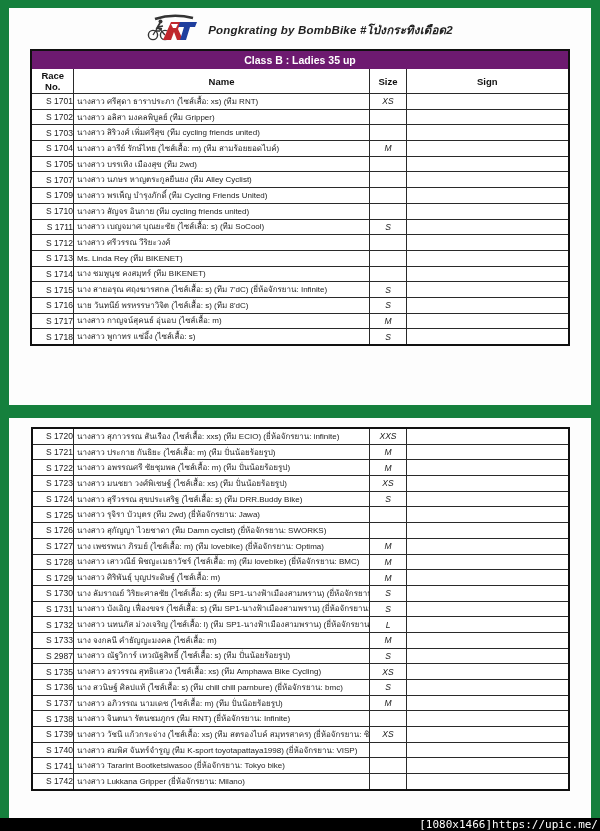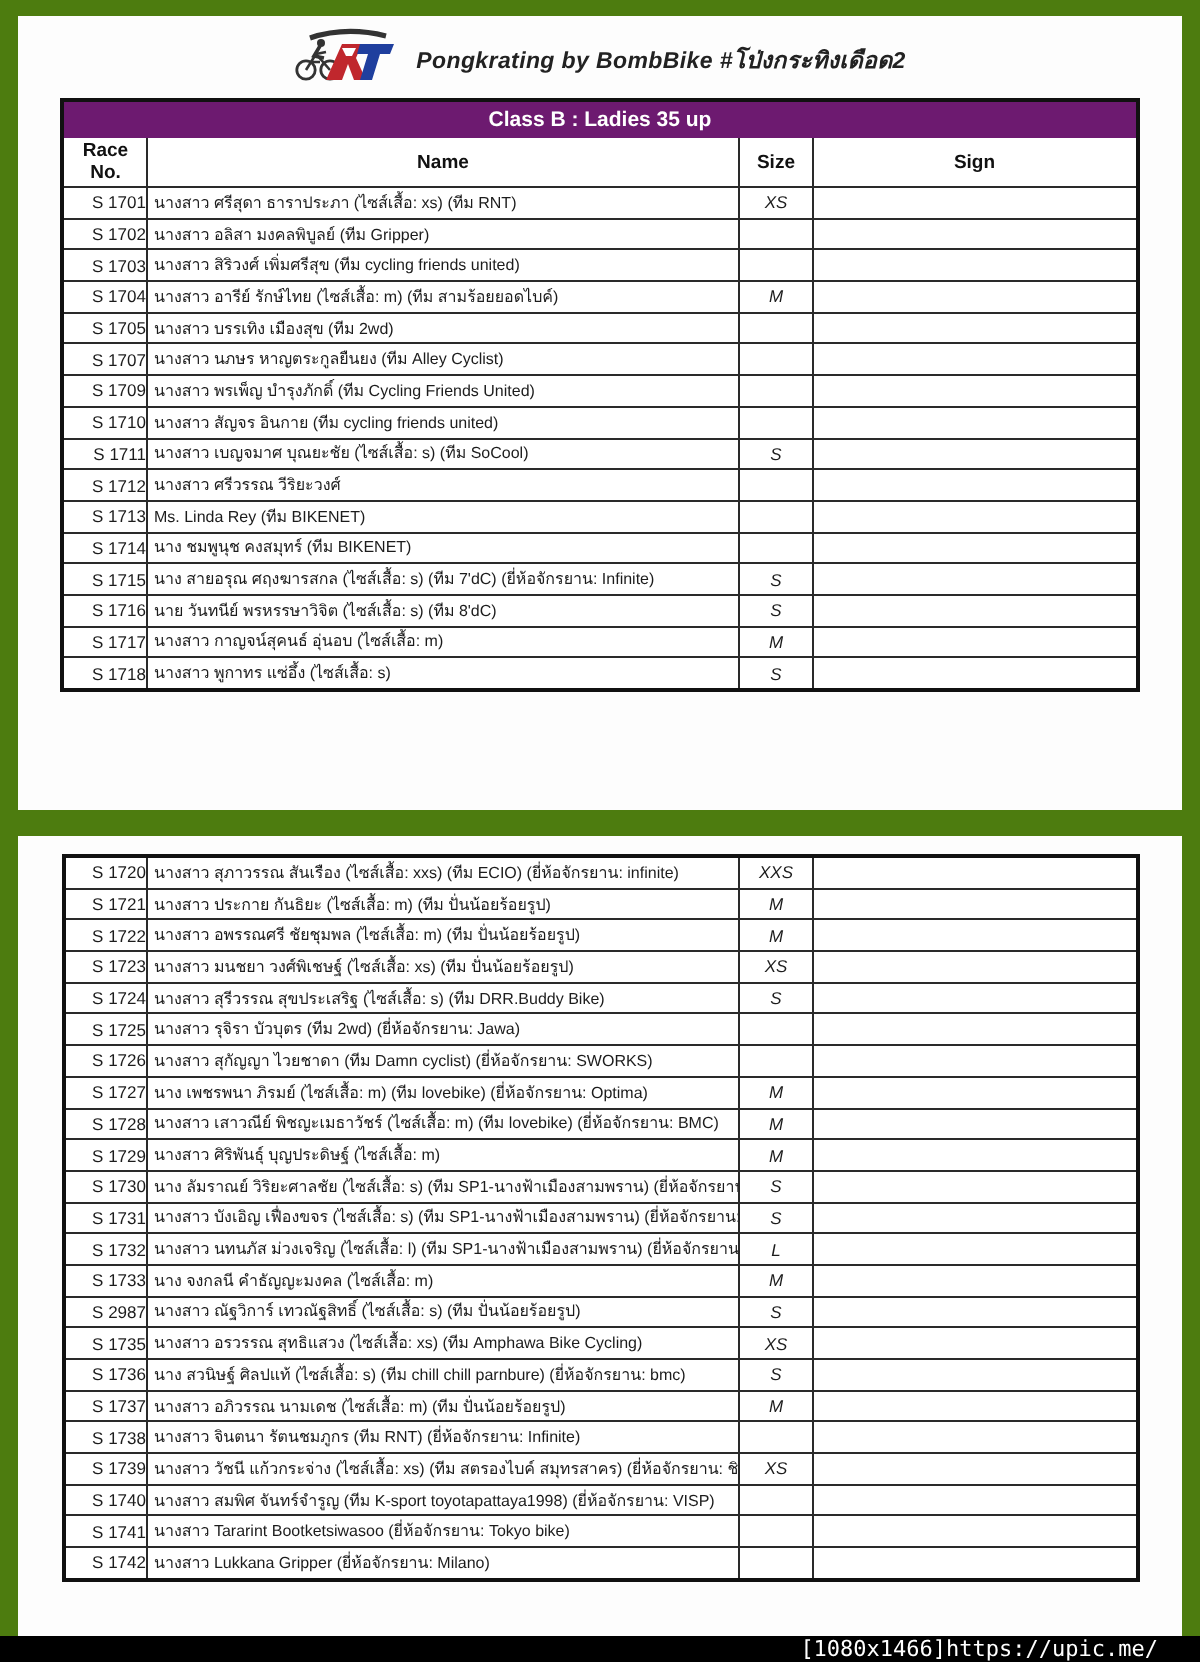--- a/index.html
+++ b/index.html
@@ -1,19 +1,19 @@
 <!DOCTYPE html>
 <html><head>
 <meta charset="utf-8">
 <style>
   html,body{margin:0;padding:0;}
   .canvas{
     position:relative;
     width:600px;height:831px;
-    background:#4d7c0f;
+    background:#15803d;
     overflow:hidden;
     font-family:"Liberation Sans","DejaVu Sans",sans-serif;
   }
   .page{
     position:absolute;left:9px;right:9px;
     background:#fdfdfd;
     overflow:hidden;
   }
   .page1{top:8px;height:397px;}
   .page2{top:418px;height:401px;}
@@ -56,21 +56,21 @@
   }
   td.cell-race{ text-align:right;font-size:8.5px;padding:0;}
   td.cell-size{ text-align:center;font-size:8.5px;padding:0;font-style:italic;}
   td.cell-name{ text-align:left;}
   td.cell-sign{}
   .watermark-bar{
     position:absolute;left:0;right:0;bottom:0;height:13px;
     background:#000;color:#fff;
     font-family:"DejaVu Sans Mono","Liberation Mono",monospace;
     font-size:11px;line-height:13px;text-align:right;
-    padding-right:21px;
+    padding-right:2px;
   }
   .logo{flex:0 0 auto;}
 </style>
 </head>
 <body>
 
 <div class="canvas">
 
   <div class="page page1">
 

